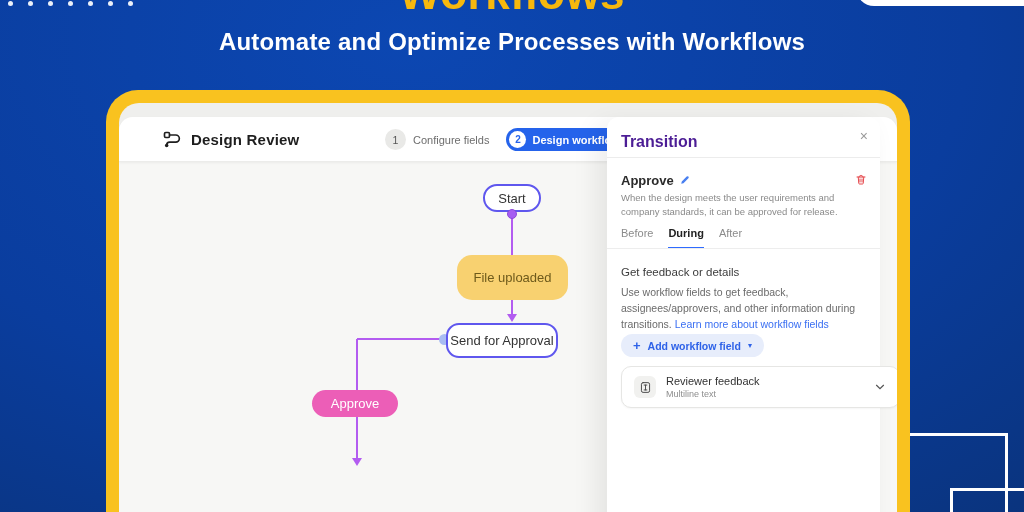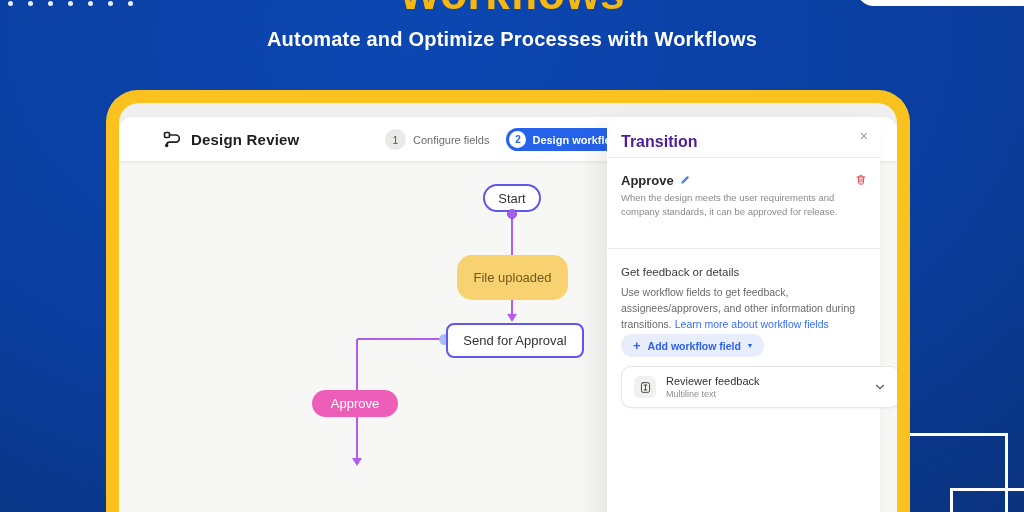--- a/index.html
+++ b/index.html
@@ -14,21 +14,21 @@
   .tr-card { position:absolute; left:856px; top:-16px; width:200px; height:22px; background:#fff;
     border-radius:0 0 0 18px; z-index:2; }
   .deco-sq { position:absolute; border:3px solid #fff; background:transparent; z-index:1; }
   .sq-a { left:830px; top:433px; width:178px; height:230px; }
   .sq-b { left:950px; top:488px; width:230px; height:160px; }
 
   
   .banner-title { position:absolute; top:-31px; left:0; width:100%; text-align:center;
     font-size:44px; font-weight:bold; color:#F6B80E; letter-spacing:.5px; z-index:2; }
   .banner-sub { position:absolute; top:28px; left:0; width:100%; text-align:center;
-    font-size:20px; font-weight:bold; color:#ffffff; letter-spacing:.2px; z-index:2; }
+    font-size:24px; font-weight:bold; color:#ffffff; letter-spacing:.2px; z-index:2; }
 
   
   .frame { position:absolute; left:106px; top:90px; width:804px; height:460px;
     background:#F9C21F; border-radius:32px; z-index:5; }
   .inner { position:absolute; left:13px; top:13px; right:13px; bottom:-10px;
     background:#efefed; border-radius:20px; overflow:hidden; }
   .app { position:absolute; left:0; top:14px; right:0; bottom:0; background:#f7f7f5;
     border-radius:14px 14px 0 0; }
 
   
@@ -43,21 +43,21 @@
   .step-pill { height:23px; display:flex; align-items:center; gap:6px; background:#2563EB;
     border-radius:12px; padding:0 11px 0 3px; }
   .step-pill .num { width:17px; height:17px; border-radius:50%; background:#fff; color:#2563EB;
     font-size:10px; font-weight:bold; display:flex; align-items:center; justify-content:center; }
   .step-pill .lbl { font-size:11px; font-weight:bold; color:#fff; }
 
   
   .node { position:absolute; background:#fff; border:2px solid #5f57ee; border-radius:15px;
     display:flex; align-items:center; justify-content:center; font-size:13px; color:#333; z-index:2; }
   .n-start { left:364px; top:67px; width:58px; height:28px; }
-  .n-task  { left:327px; top:206px; width:138px; height:35px; border-radius:8px; }
+  .n-task  { left:327px; top:206px; width:112px; height:35px; border-radius:13px; }
   .n-end   { left:191px; top:354px; width:90px; height:36px; border-radius:11px; }
   .pill-ev { position:absolute; left:338px; top:138px; width:111px; height:45px; background:#F8D170;
     border-radius:15px; color:#6e5a1b; font-size:13px; display:flex; align-items:center; justify-content:center; z-index:2; }
   .pill-tr { position:absolute; left:193px; top:273px; width:86px; height:27px; background:#EC5EB7;
     border-radius:14px; color:#fff; font-size:13px; display:flex; align-items:center; justify-content:center; z-index:2; }
   .conn-dot { position:absolute; left:388px; top:92px; width:10px; height:10px; border-radius:50%;
     background:#a65df2; border:1.5px solid #8d4ad8; z-index:3; }
   .conn-half { position:absolute; left:320px; top:217px; width:11px; height:11px; border-radius:50%;
     background:#a9bcf2; z-index:1; }
   .edge { position:absolute; background:#b35cf0; z-index:1; }
@@ -177,20 +177,25 @@
           <div class="p-trash">
             <svg width="12" height="13" viewBox="0 0 24 24" fill="none" stroke="#e5484d" stroke-width="2" stroke-linecap="round">
               <path d="M4 7h16"></path>
               <path d="M9.5 7V5a1 1 0 0 1 1-1h3a1 1 0 0 1 1 1v2"></path>
               <path d="M6.5 7l1 12.5A1.6 1.6 0 0 0 9.1 21h5.8a1.6 1.6 0 0 0 1.6-1.5L17.5 7"></path>
               <path d="M10 11v6M14 11v6"></path>
             </svg>
           </div>
           <div class="p-desc">When the design meets the user requirements and company standards, it can be approved for release.</div>
 
+          <div class="tabs">
+            <span class="tab">Before</span>
+            <span class="tab active">During</span>
+            <span class="tab">After</span>
+          </div>
           <div class="p-div2"></div>
 
           <div class="p-h2">Get feedback or details</div>
           <div class="p-body"><span>Use workflow fields to get feedback, assignees/approvers, and other information during transitions. </span><span class="p-link">Learn more about workflow fields</span></div>
 
           <div class="add-btn">
             <span class="plus">+</span>
             <span class="txt">Add workflow field</span>
             <span class="caret">▾</span>
           </div>

